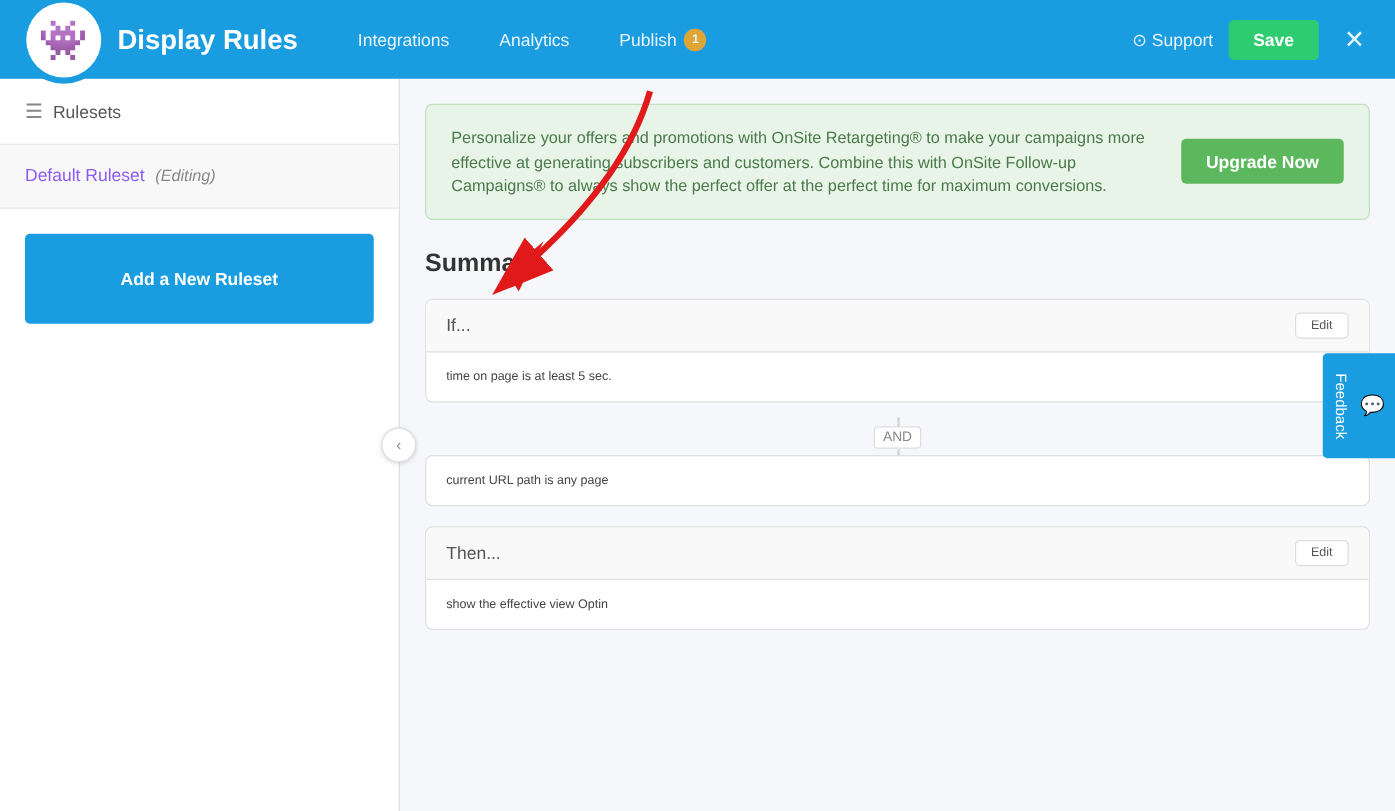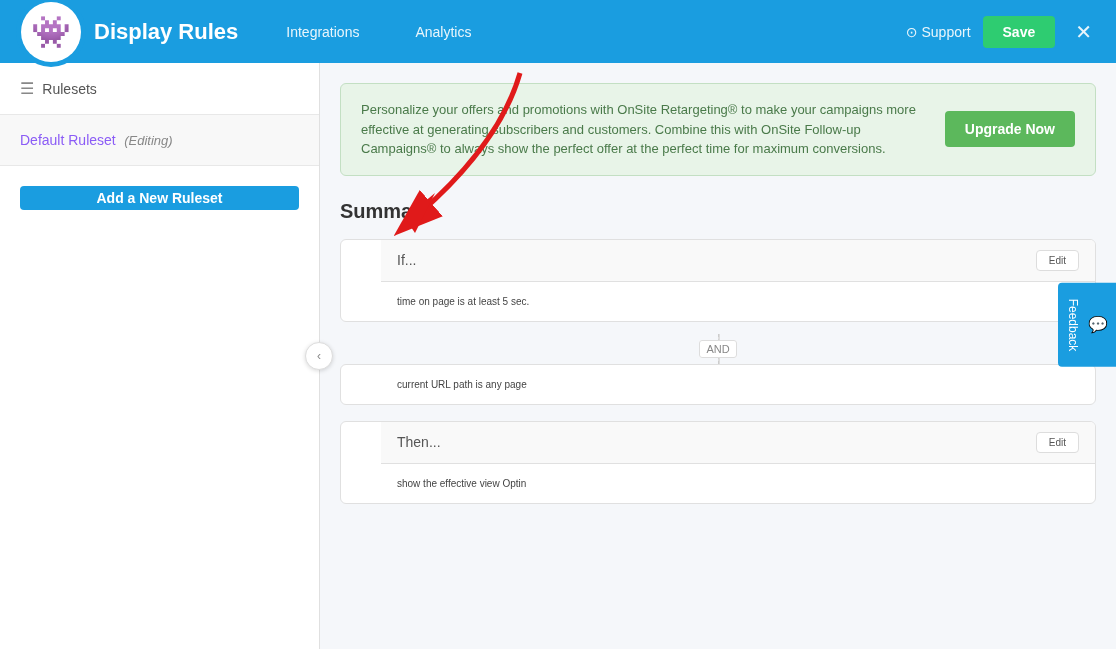--- a/index.html
+++ b/index.html
@@ -40,21 +40,21 @@
     .header-title {
       color: white;
       font-size: 22px;
       font-weight: 700;
       margin-right: 32px;
       text-align: center;
     }
     .header-nav {
       display: flex;
       align-items: center;
-      gap: 24px;
+      gap: 8px;
       flex: 1;
     }
     .nav-item {
       color: white;
       font-size: 14px;
       padding: 8px 16px;
       cursor: pointer;
       border-radius: 4px;
       display: flex;
       align-items: center;
@@ -151,21 +151,21 @@
       font-style: italic;
       font-size: 13px;
       margin-left: 4px;
     }
     .add-ruleset-btn {
       margin: 20px;
       background: #1a9de0;
       color: white;
       border: none;
       border-radius: 4px;
-      padding: 4px 20px;
+      padding: 28px 20px;
       font-size: 14px;
       font-weight: 600;
       cursor: pointer;
       width: calc(100% - 40px);
       text-align: center;
     }
     .sidebar-collapse {
       position: absolute;
       right: -14px;
       top: 50%;
@@ -231,21 +231,20 @@
       font-weight: 700;
       color: #333;
       margin-bottom: 16px;
     }
     .rule-section {
       background: white;
       border: 1px solid #e0e0e0;
       border-radius: 6px;
       margin-bottom: 12px;
       overflow: hidden;
-      padding-left: 40px;
     }
     .rule-header {
       display: flex;
       justify-content: space-between;
       align-items: center;
       padding: 10px 16px;
       background: #f9f9f9;
       border-bottom: 1px solid #e0e0e0;
     }
     .rule-label {
@@ -347,20 +346,24 @@
     </div>
   </div>
   <span class="header-title">Display Rules</span>
   <nav class="header-nav">
     <div class="nav-item">
       <span>Integrations</span>
     </div>
     <div class="nav-item">
       <span>Analytics</span>
     </div>
+    <div class="nav-item">
+      <span>Publish</span>
+      <span class="publish-badge">1</span>
+    </div>
   </nav>
   <div class="header-right">
     <div class="support-btn">
       <span>⊙</span>
       <span>Support</span>
     </div>
     <button class="save-btn">Save</button>
     <button class="close-btn">✕</button>
   </div>
 </div>

